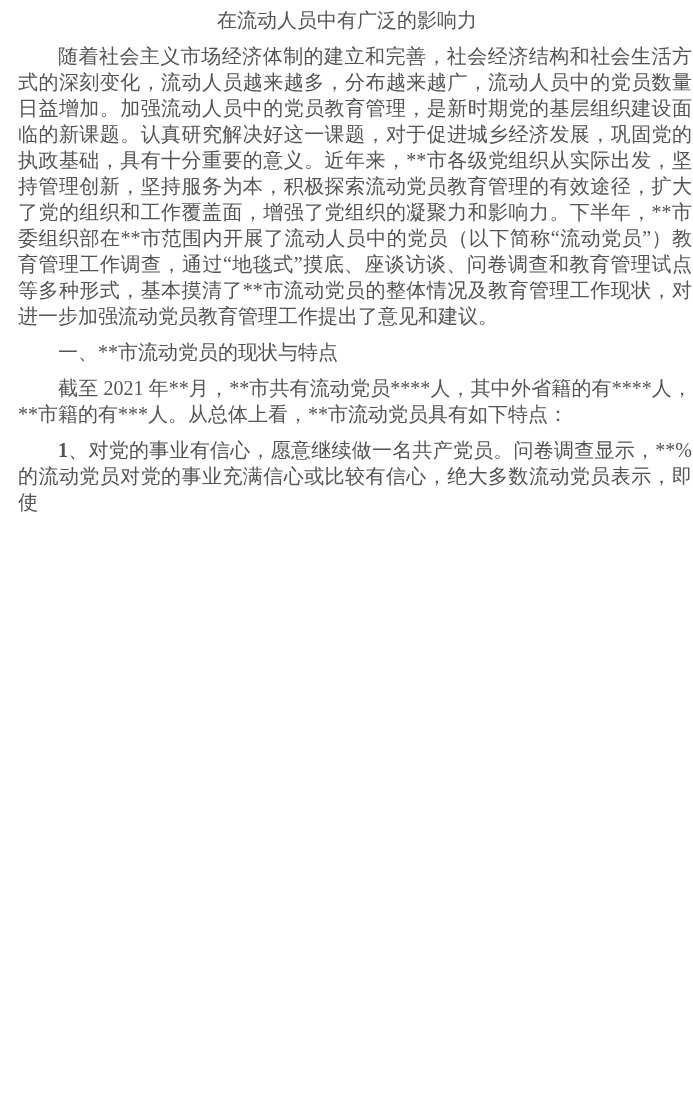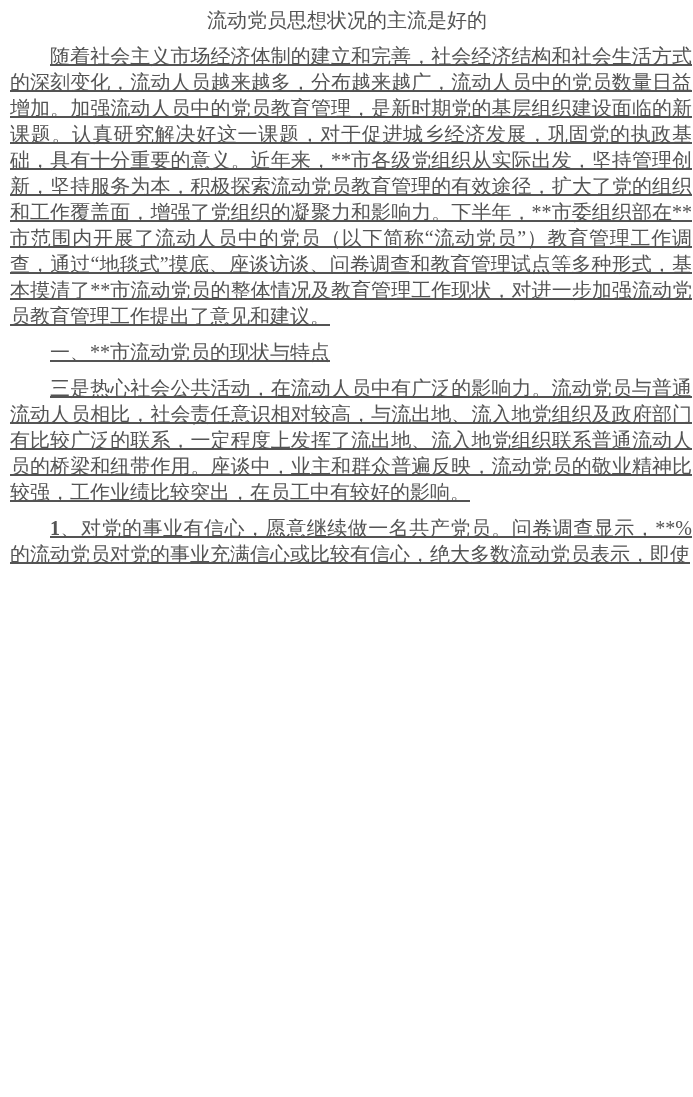--- a/index.html
+++ b/index.html
@@ -24,38 +24,37 @@
     text-align: justify;
   }
   .doc-title {
     font-size: 20px;
     font-weight: normal;
     text-align: center;
     margin: 0 0 10px 0;
     text-indent: 0;
   }
   .doc p {
-    margin: 0 0 10px 8px;
+    margin: 0 0 10px 16px;
     text-indent: 2em;
-    text-decoration: underline;
   }
   .num {
     font-weight: bold;
   }
 </style>
 </head>
 <body>
 
 <div class="doc">
-  <h1 class="doc-title">流动党员思想状况的主流是好的</h1>
+  <h1 class="doc-title">在流动人员中有广泛的影响力</h1>
 
   <p>随着社会主义市场经济体制的建立和完善，社会经济结构和社会生活方式的深刻变化，流动人员越来越多，分布越来越广，流动人员中的党员数量日益增加。加强流动人员中的党员教育管理，是新时期党的基层组织建设面临的新课题。认真研究解决好这一课题，对于促进城乡经济发展，巩固党的执政基础，具有十分重要的意义。近年来，**市各级党组织从实际出发，坚持管理创新，坚持服务为本，积极探索流动党员教育管理的有效途径，扩大了党的组织和工作覆盖面，增强了党组织的凝聚力和影响力。下半年，**市委组织部在**市范围内开展了流动人员中的党员（以下简称“流动党员”）教育管理工作调查，通过“地毯式”摸底、座谈访谈、问卷调查和教育管理试点等多种形式，基本摸清了**市流动党员的整体情况及教育管理工作现状，对进一步加强流动党员教育管理工作提出了意见和建议。</p>
 
   <p>一、**市流动党员的现状与特点</p>
 
+  <p>截至 2021 年**月，**市共有流动党员****人，其中外省籍的有****人，**市籍的有***人。从总体上看，**市流动党员具有如下特点：</p>
 
 
 
-  <p>三是热心社会公共活动，在流动人员中有广泛的影响力。流动党员与普通流动人员相比，社会责任意识相对较高，与流出地、流入地党组织及政府部门有比较广泛的联系，一定程度上发挥了流出地、流入地党组织联系普通流动人员的桥梁和纽带作用。座谈中，业主和群众普遍反映，流动党员的敬业精神比较强，工作业绩比较突出，在员工中有较好的影响。</p>
 
 
   <p><span class="num">1</span><span>、对党的事业有信心，愿意继续做一名共产党员。问卷调查显示，**%的流动党员对党的事业充满信心或比较有信心，绝大多数流动党员表示，即使</span></p>
 </div>
 
 </body></html>

